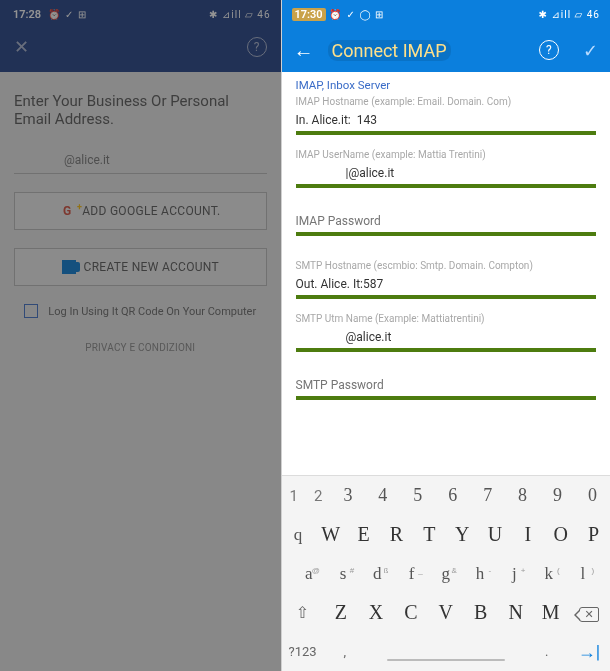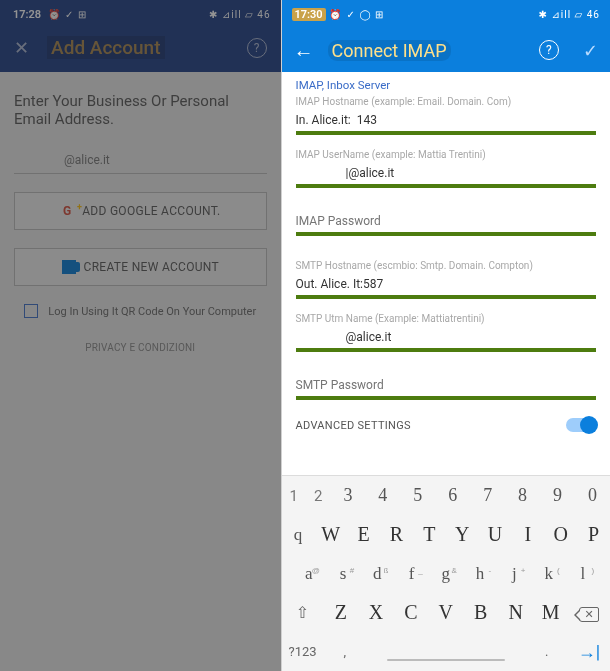--- a/index.html
+++ b/index.html
@@ -96,21 +96,20 @@
       <div class="status-left">
         <span class="time">17:28</span>
         <span class="icons">⏰ ✓ ⊞</span>
       </div>
       <div class="status-right">
         <span class="icons">✱ ⊿ill ▱ 46</span>
       </div>
     </div>
     <div class="left-title-row">
       <span class="left-close">✕</span>
-      <span class="left-title">Add Account</span>
       <span class="left-help">?</span>
     </div>
   </div>
   <div class="left-body">
     <div class="left-prompt">Enter Your Business Or Personal Email Address.</div>
     <input class="input-under" placeholder="@alice.it" style="">
     <button class="btn-outlook">
       <span class="g-icon"></span>
       <span>ADD GOOGLE ACCOUNT.</span>
     </button>
@@ -157,24 +156,20 @@
     <div class="gap"></div><div class="gap"></div>
     <input class="field placeholder" placeholder="IMAP Password" style="">
     <div class="gap"></div><div class="gap"></div>
     <div class="hint">SMTP Hostname (escmbio: Smtp. Domain. Compton)</div>
     <input class="field" value="Out. Alice. It:587" style="">
     <div class="gap"></div>
     <div class="hint">SMTP Utm Name (Example: Mattiatrentini)</div>
     <input class="field pad" value="@alice.it" style="">
     <div class="gap"></div><div class="gap"></div>
     <input class="field placeholder" placeholder="SMTP Password" style="">
-    <div class="adv-row">
-      <span>ADVANCED SETTINGS</span>
-      <span class="toggle"></span>
-    </div>
   </div>
 
   <div class="keyboard">
     <div class="krow numrow">
         <span class="ksmall">1</span>
         <span class="ksmall">2</span>
         <span class="knum">3</span>
         <span class="knum">4</span>
         <span class="knum">5</span>
         <span class="knum">6</span>

